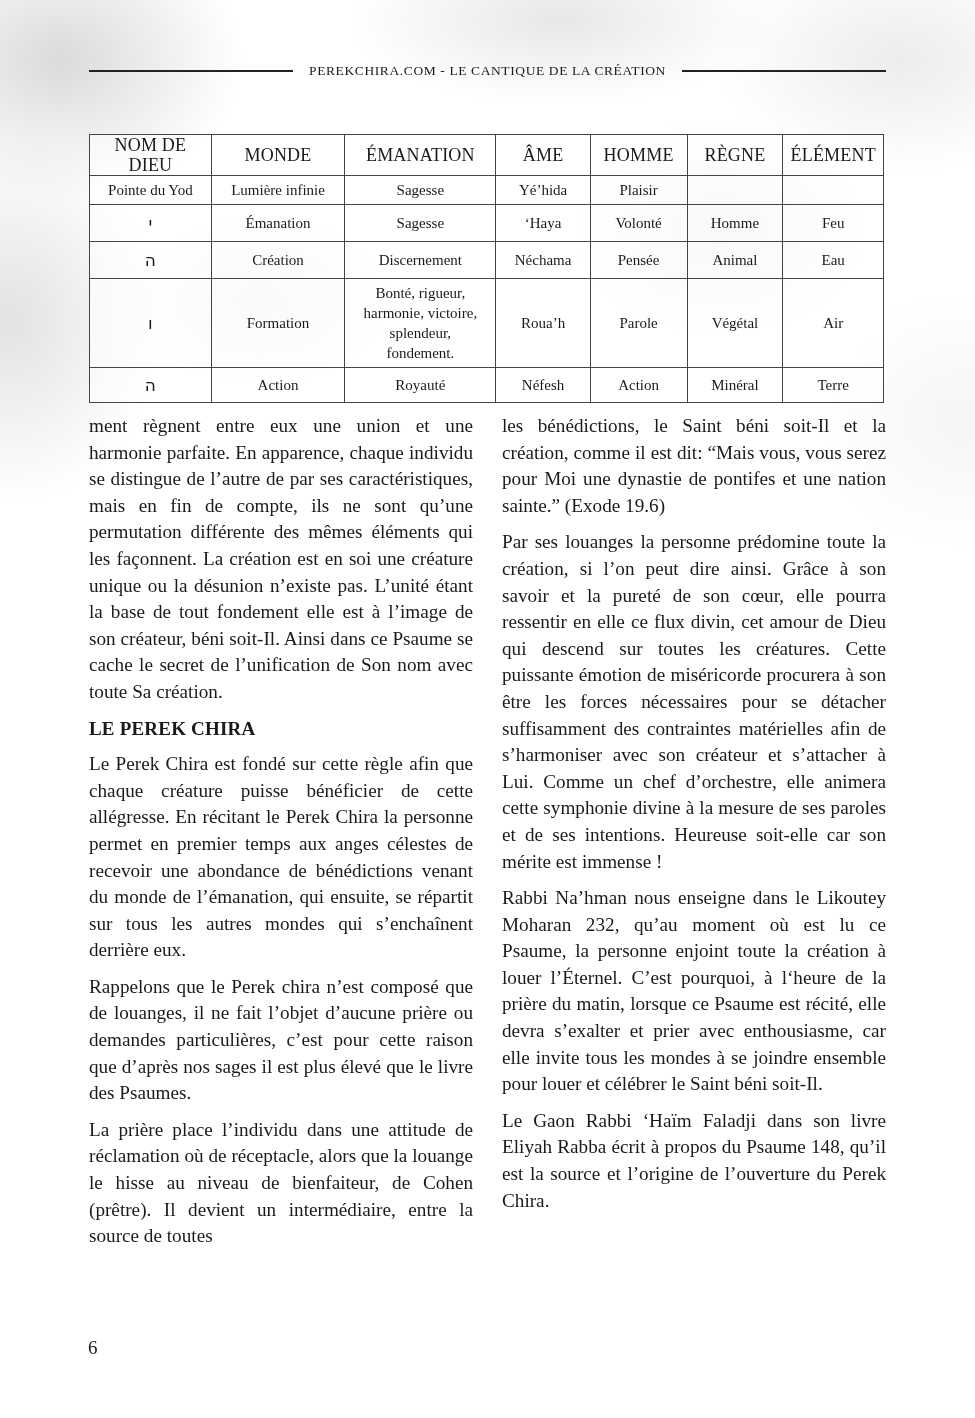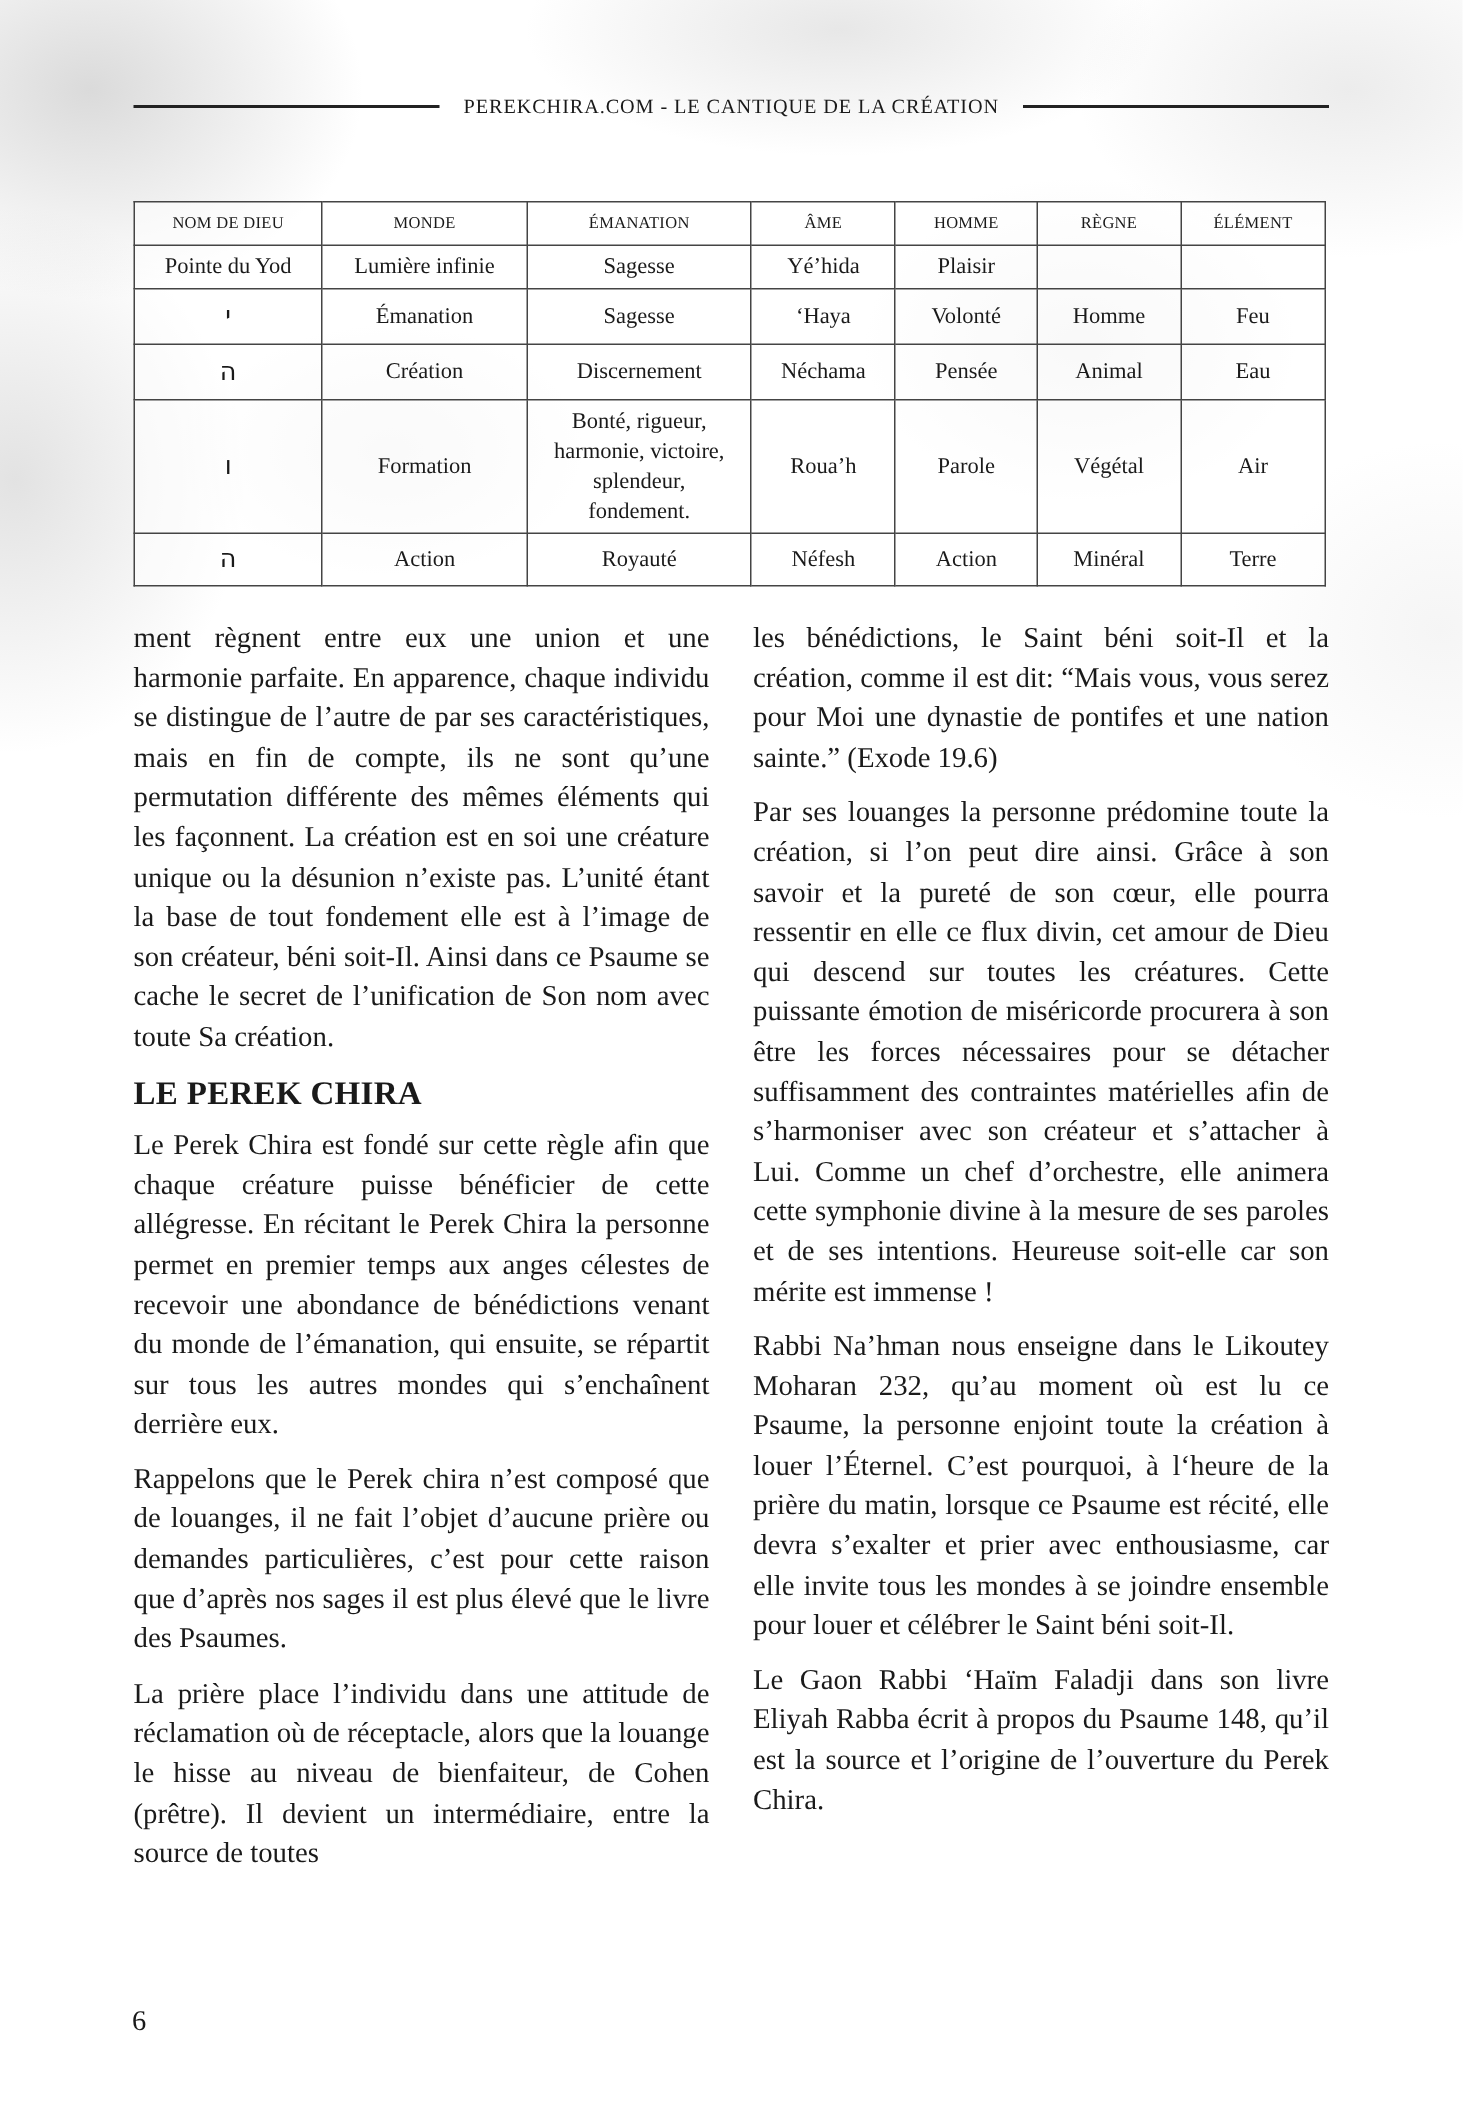--- a/index.html
+++ b/index.html
@@ -72,21 +72,21 @@
     .correspondence-table td {
       border: 1px solid #444;
       text-align: center;
       vertical-align: middle;
       padding: 0 4px;
       font-weight: normal;
       line-height: 20px;
     }
     .correspondence-table th {
       height: 28px;
-      font-size: 11px;
+      font-size: 18px;
       letter-spacing: 0.2px;
     }
     .correspondence-table tr.r0 td { height: 28px; }
     .correspondence-table tr.r1 td { height: 36px; }
     .correspondence-table tr.r2 td { height: 36px; }
     .correspondence-table tr.r3 td { height: 88px; text-align: center; }
     .correspondence-table tr.r4 td { height: 34px; }
     .heb {
       font-family: "DejaVu Sans", sans-serif;
       font-size: 17px;
@@ -117,21 +117,21 @@
     .column.left { left: 89px; }
     .column.right { left: 502px; }
     .column p {
       margin: 0 0 10px 0;
     }
     .column p.cont {
       margin-top: 0;
     }
     .section-heading {
       font-weight: bold;
-      font-size: 22px;
+      font-size: 19px;
       margin: 2px 0 9px 0;
       letter-spacing: 0.2px;
     }
     .page-number {
       position: absolute;
       left: 88px;
       top: 1337px;
       font-size: 19px;
     }
   </style>

